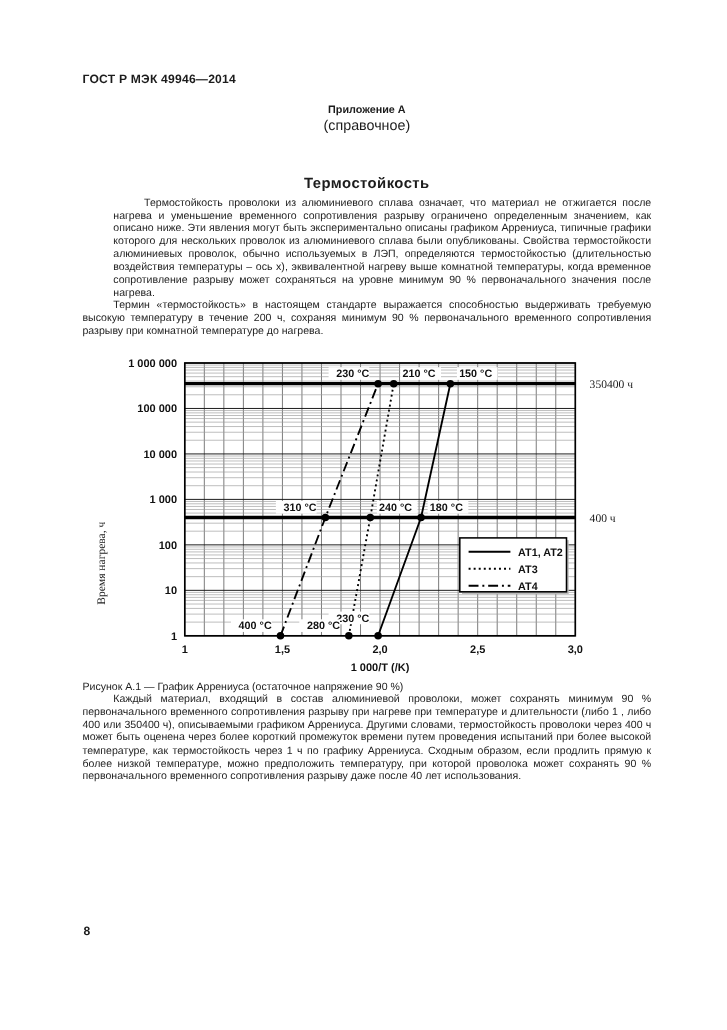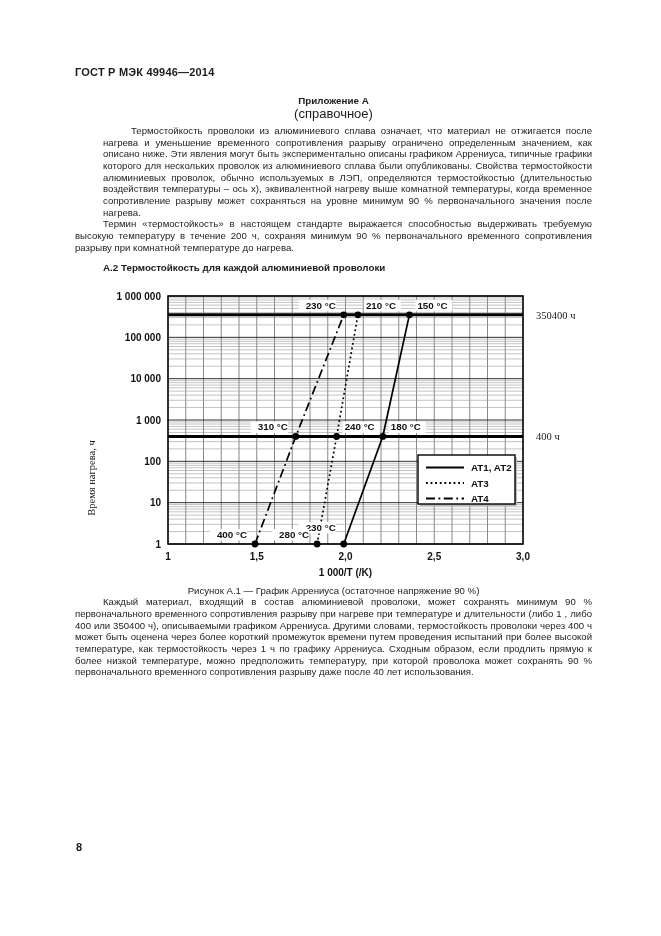--- a/index.html
+++ b/index.html
@@ -12,38 +12,38 @@
   .doc-header{margin-top:66px;font-weight:bold;font-size:11px;letter-spacing:.2px;}
   .annex{margin-top:16px;text-align:center;font-weight:bold;font-size:9.8px;line-height:13px;}
   .annex-sub{text-align:center;font-weight:normal;font-size:13px;line-height:13px;}
   .main-title{margin-top:39px;text-align:center;font-weight:bold;font-size:13.5px;letter-spacing:.4px;}
   .sec-heading{font-weight:bold;font-size:9.8px;padding-left:28px;margin:0;}
   .h-a1{margin-top:21px;}
   .h-a2{margin-top:9px;}
   p.body{font-size:9.6px;line-height:11.65px;text-align:justify;text-indent:28px;margin:0;}
   p.first{margin-top:5px;margin-left:28px;}
   .figure-wrap{margin-top:15px;height:290px;position:relative;}
-  .figure-caption{margin-top:7px;text-align:center;font-size:9.6px;}
+  .figure-caption{margin-top:7px;text-align:left;font-size:9.6px;}
   .after-fig{margin-top:17px;}
   .page-number{position:absolute;left:76px;top:841px;font-weight:bold;font-size:11px;}
   svg text{font-family:"Liberation Sans",sans-serif;}
   svg .serif{font-family:"Liberation Serif","DejaVu Serif",serif;}
 </style>
 </head>
 <body>
 
 <div class="content">
   <div class="doc-header">ГОСТ Р МЭК 49946—2014</div>
   <div class="annex">Приложение А</div>
   <div class="annex-sub">(справочное)</div>
+  <div class="main-title">Термостойкость</div>
 
   <p class="body first">Термостойкость проволоки из алюминиевого сплава означает, что материал не отжигается после нагрева и уменьшение временного сопротивления разрыву ограничено определенным значением, как описано ниже. Эти явления могут быть экспериментально описаны графиком Аррениуса, типичные графики которого для нескольких проволок из алюминиевого сплава были опубликованы. Свойства термостойкости алюминиевых проволок, обычно используемых в ЛЭП, определяются термостойкостью (длительностью воздействия температуры – ось х), эквивалентной нагреву выше комнатной температуры, когда временное сопротивление разрыву может сохраняться на уровне минимум 90 % первоначального значения после нагрева.</p>
   <p class="body">Термин «термостойкость» в настоящем стандарте выражается способностью выдерживать требуемую высокую температуру в течение 200 ч, сохраняя минимум 90 % первоначального временного сопротивления разрыву при комнатной температуре до нагрева.</p>
 
-  <div class="sec-heading h-a2">А.2 Термостойкость для каждой алюминиевой проволоки</div>
 
   <div class="figure-wrap">
     <svg id="chart-svg" width="517" height="290" viewBox="0 0 517 290">
         <line x1="93" y1="8" x2="93" y2="256" stroke="#555" stroke-width="0.7"></line>
         <line x1="110.75000000000001" y1="8" x2="110.75000000000001" y2="256" stroke="#555" stroke-width="0.7"></line>
         <line x1="128.5" y1="8" x2="128.5" y2="256" stroke="#555" stroke-width="0.7"></line>
         <line x1="146.25" y1="8" x2="146.25" y2="256" stroke="#555" stroke-width="0.7"></line>
         <line x1="164" y1="8" x2="164" y2="256" stroke="#555" stroke-width="0.7"></line>
         <line x1="181.75" y1="8" x2="181.75" y2="256" stroke="#555" stroke-width="0.7"></line>
         <line x1="199.5" y1="8" x2="199.5" y2="256" stroke="#555" stroke-width="0.7"></line>

